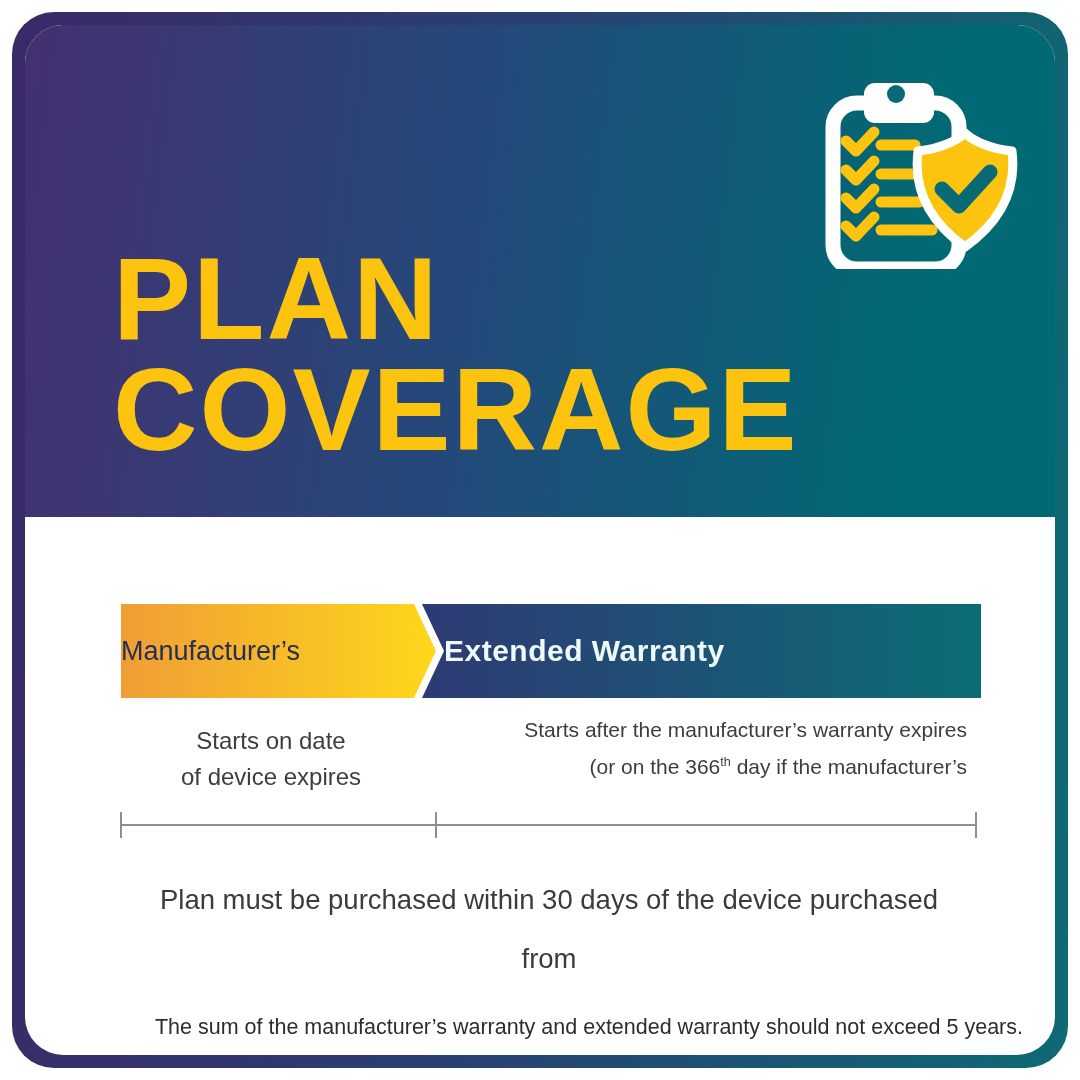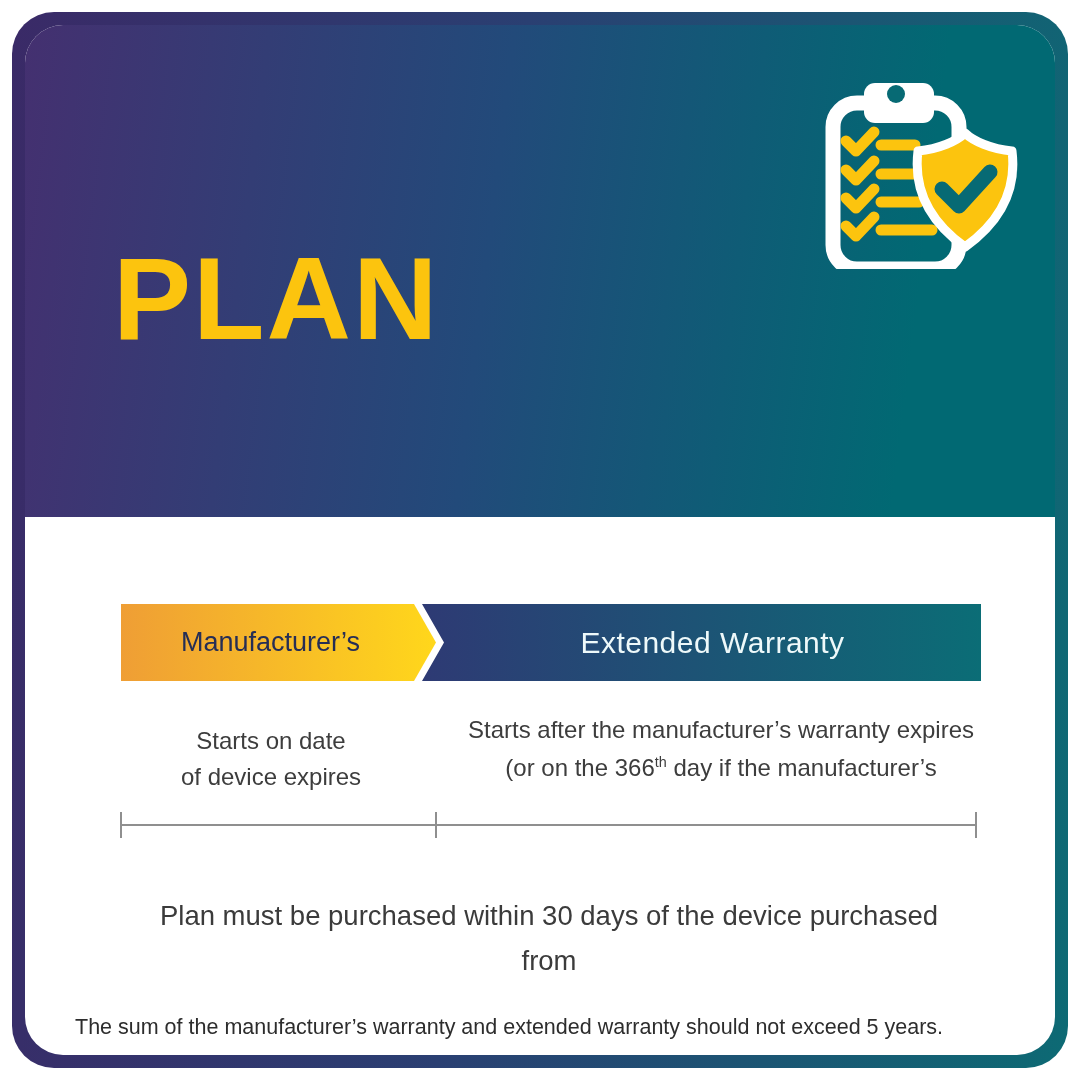--- a/index.html
+++ b/index.html
@@ -11,56 +11,57 @@
   .card { position:relative; width:100%; height:100%; border-radius:38px; background:#ffffff; overflow:hidden; }
 
   .header { position:absolute; left:0; top:0; width:100%; height:492px;
             background:linear-gradient(97deg,#443070 0%,#224a7a 45%,#016973 85%); }
 
   .title { position:absolute; left:88px; top:218px; color:#fcc40e; font-weight:800;
            font-size:117px; line-height:111px; letter-spacing:2px; }
 
   .hero-icon { position:absolute; left:794px; top:54px; }
 
-  .bar-seg { position:absolute; top:579px; height:77px; display:flex; align-items:center; justify-content:center; }
+  .bar-seg { position:absolute; top:579px; height:94px; display:flex; align-items:center; justify-content:flex-start; }
   .bar-manufacturer { left:96px; width:315px;
        background:linear-gradient(90deg,#ef9e35 0%,#ffd71b 100%);
        clip-path:polygon(0 0, calc(100% - 22px) 0, 100% 50%, calc(100% - 22px) 100%, 0 100%);
        padding-right:16px; }
   .bar-manufacturer .seg-label { color:#262e55; font-size:27px; line-height:31px; text-align:center; font-weight:500; }
   .bar-extended { left:397px; width:559px;
        background:linear-gradient(90deg,#2e3a74 0%,#0b6d76 100%);
        clip-path:polygon(0 0, 100% 0, 100% 100%, 0 100%, 22px 50%);
        padding-left:22px; }
-  .bar-extended .seg-label { color:#eef9fa; font-size:30px; text-align:center; font-weight:400; letter-spacing:0.5px; }
+  .bar-extended .seg-label { color:#eef9fa; font-size:30px; text-align:center; font-weight:700; letter-spacing:0.5px; }
 
   .note { position:absolute; color:#3d3d3d; text-align:center; }
   .note-manufacturer { left:96px; top:698px; width:300px; font-size:24px; line-height:36px; }
-  .note-extended { left:421px; top:688px; width:550px; font-size:24px; line-height:33px; }
+  .note-extended { left:392px; top:688px; width:550px; font-size:21px; line-height:33px;text-align:right; }
   .note-extended sup { font-size:0.6em;margin-top:25px; }
 
   .axis-line { position:absolute; left:96px; top:799px; width:856px; height:2px; background:#8f8f8f; }
   .axis-tick { position:absolute; top:787px; width:2px; height:26px; background:#8f8f8f; }
   .tick-start { left:95px; } .tick-mid { left:410px; } .tick-end { left:950px; }
 
-  .purchase-note { position:absolute; left:104px; top:868px; width:840px; text-align:center;
-                   color:#3b3b3b; font-size:27.5px; line-height:45px; }
-  .footnote { position:absolute; left:50px; top:990px; width:948px; text-align:left;
+  .purchase-note { position:absolute; left:104px; top:845px; width:840px; text-align:center;
+                   color:#3b3b3b; font-size:27.5px; line-height:59px; }
+  .footnote { position:absolute; left:50px; top:990px; width:948px; text-align:right;
               color:#2d2d2d; font-size:21.5px; }
 </style>
 </head>
 <body>
 
 <div class="canvas">
   <div class="card-border">
     <div class="card">
 
       <div class="header">
         <div class="title">
           <div>PLAN</div>
+          <div>COVERAGE</div>
         </div>
 
         <svg class="hero-icon" width="200" height="190" viewBox="0 0 200 190">
           <rect x="14" y="24" width="126" height="166" rx="24" fill="none" stroke="#ffffff" stroke-width="15"></rect>
           <rect x="45" y="4" width="70" height="40" rx="11" fill="#ffffff"></rect>
           <circle cx="77" cy="15" r="9" fill="#076a74"></circle>
           <g stroke="#fcc40e" stroke-width="11" stroke-linecap="round" stroke-linejoin="round" fill="none">
             <path d="M27 62 l10 10 l18 -19"></path>
             <path d="M62 66 H96"></path>
             <path d="M27 91 l10 10 l18 -19"></path>

